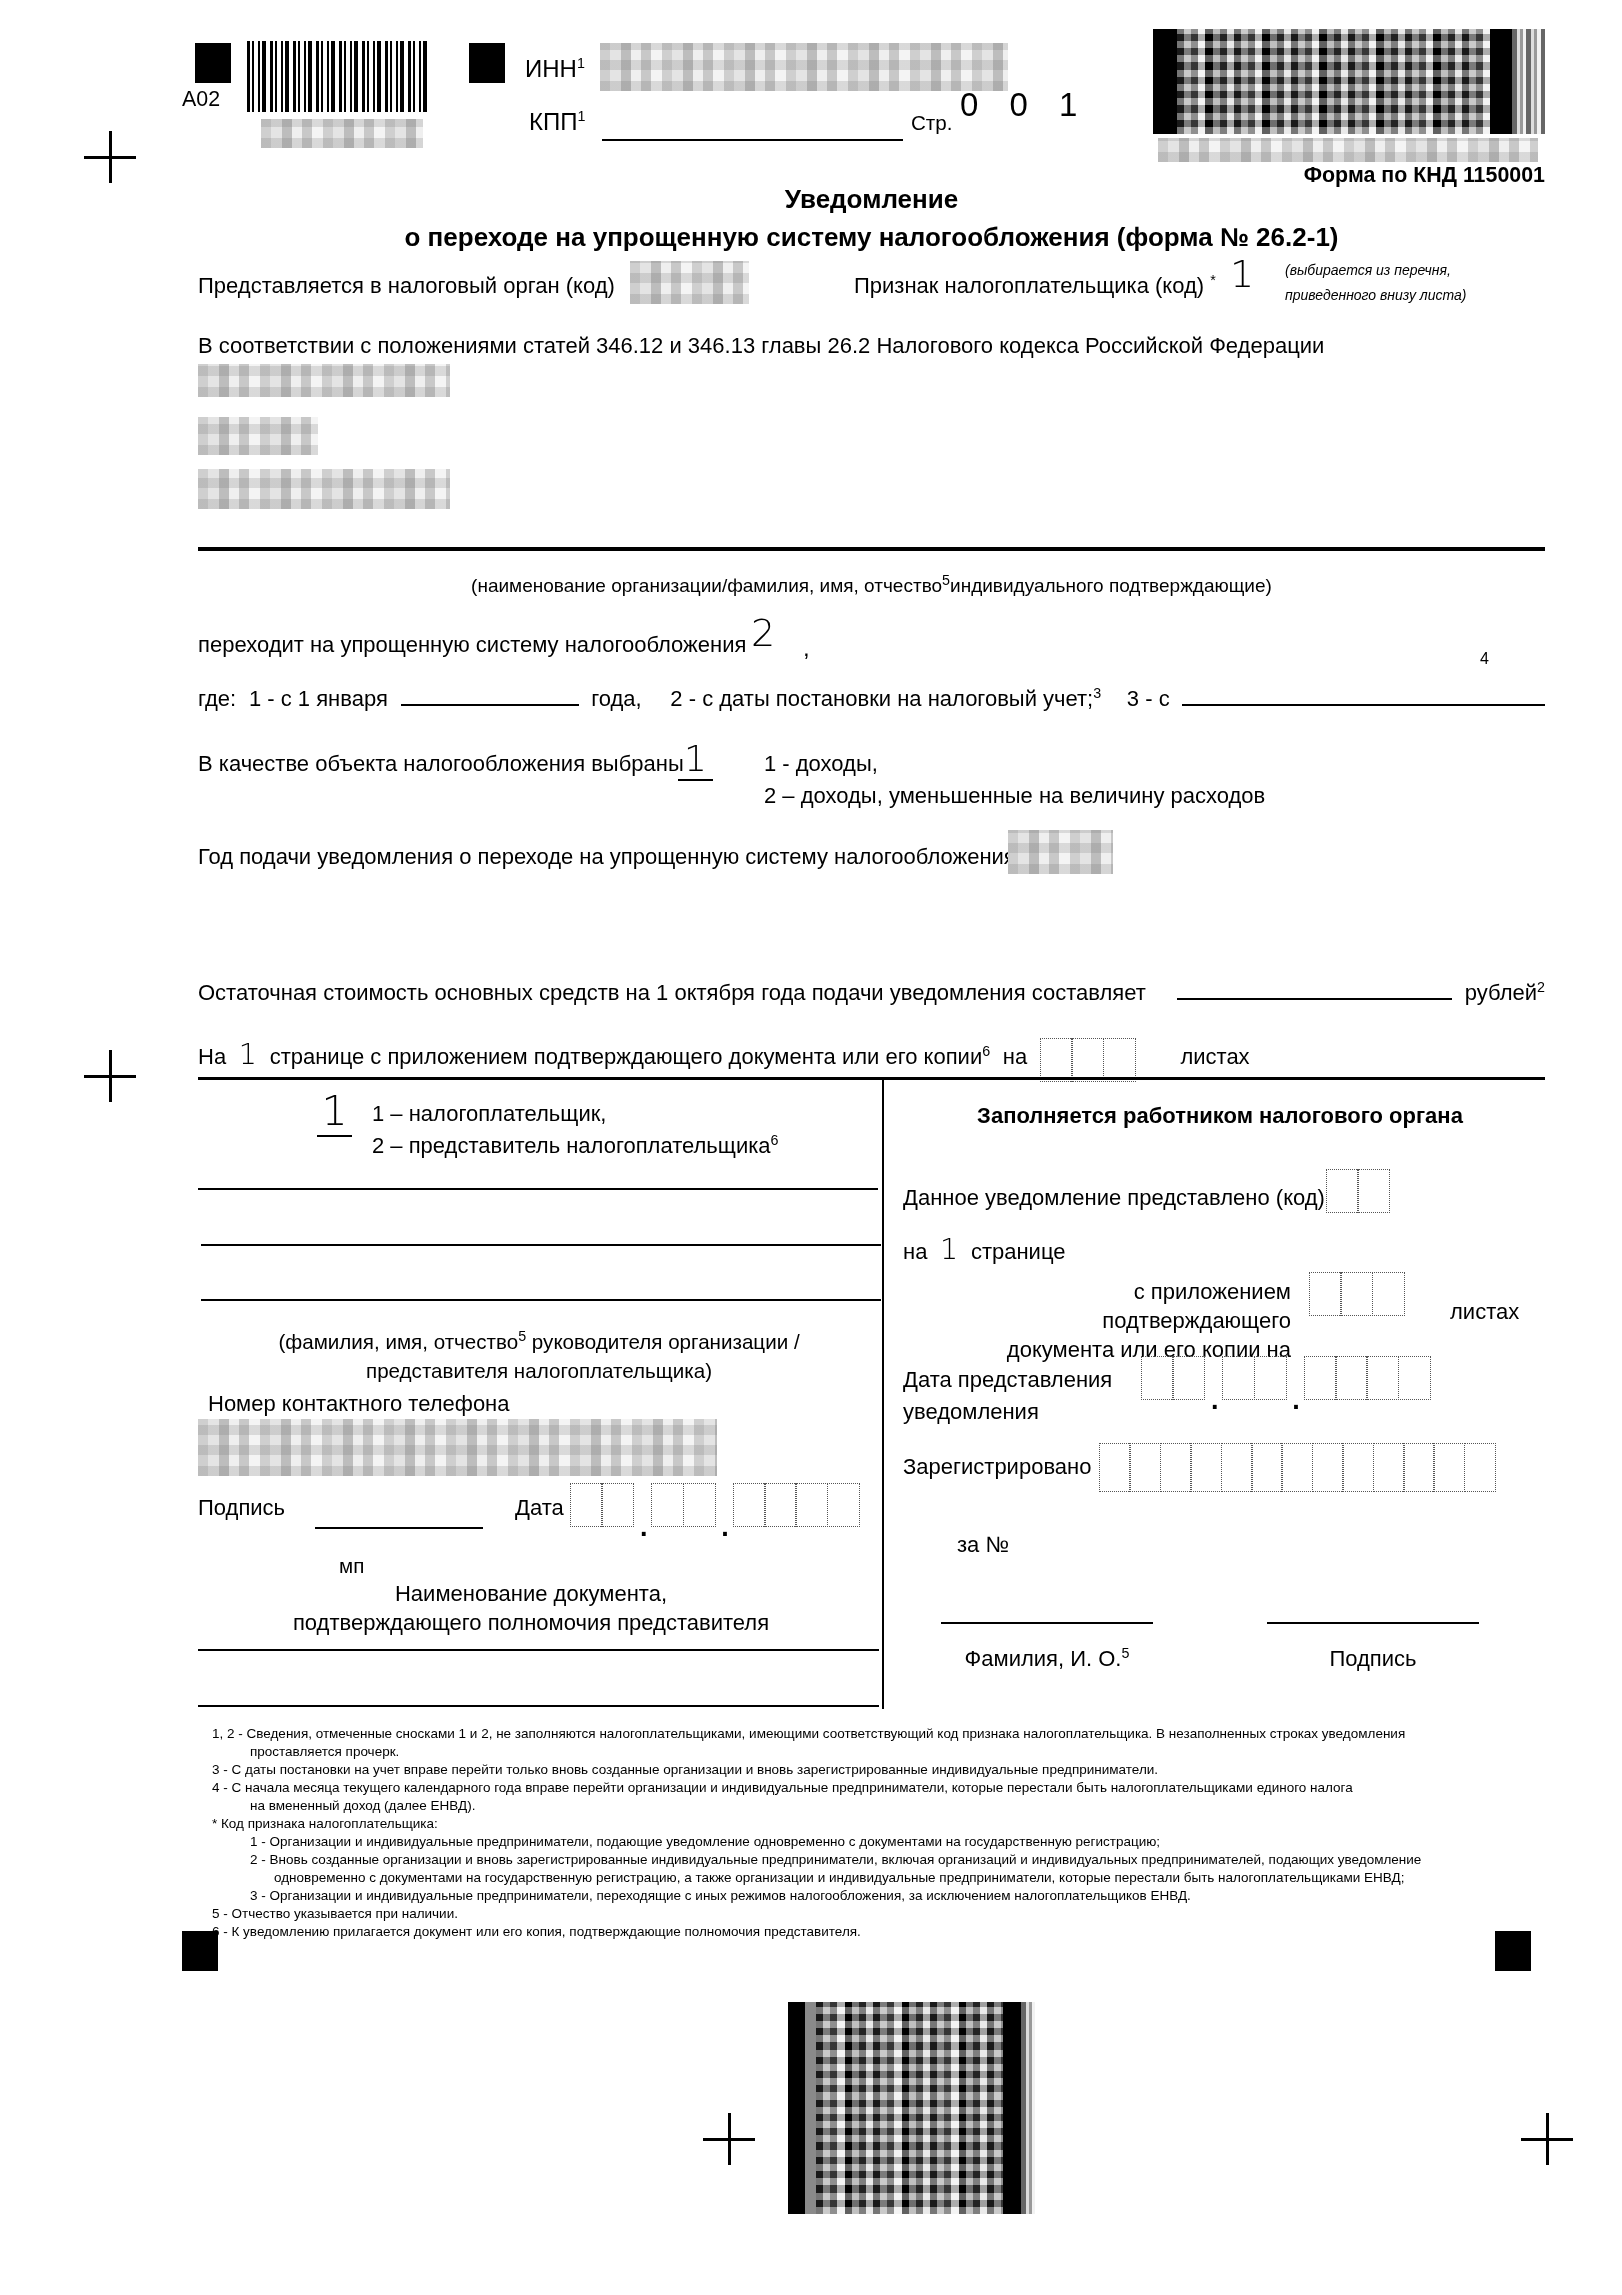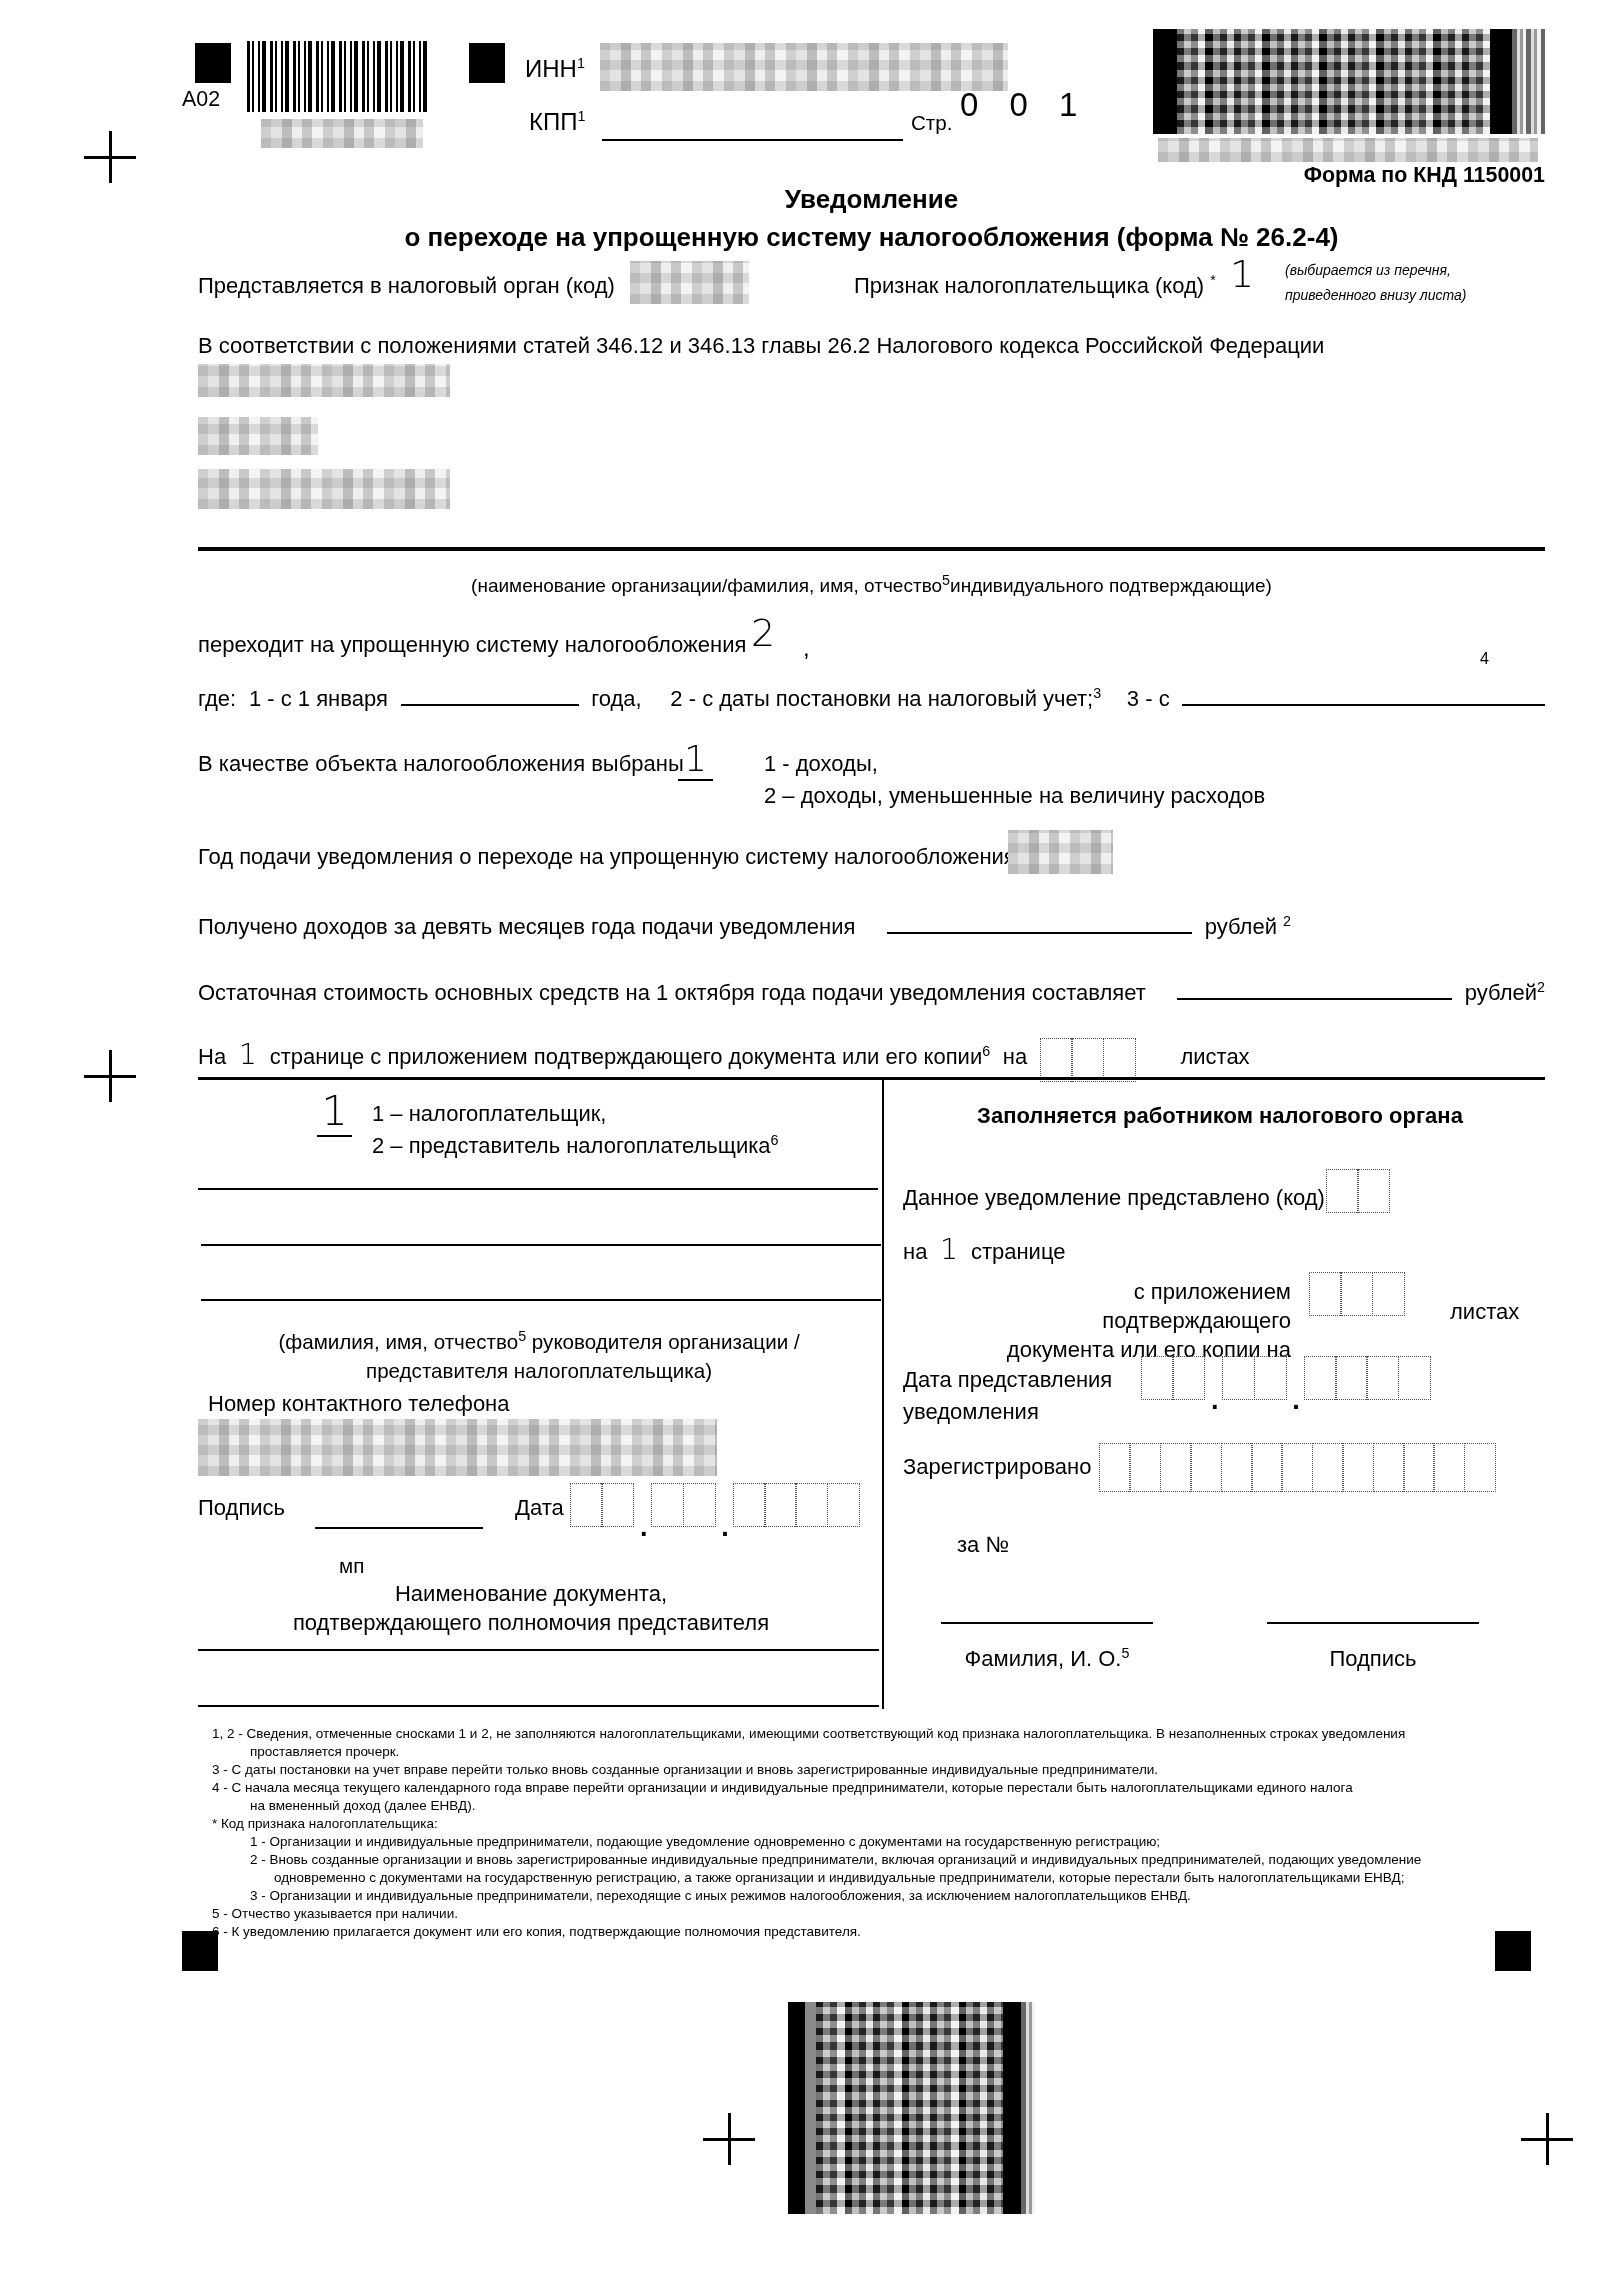--- a/index.html
+++ b/index.html
@@ -73,21 +73,21 @@
   <div class="barflex" style="left:1153px;top:28.5px;width:392px;height:105px;">
     <div style="width:24px;background:#000;"></div>
     <div class="mz" style="flex:1;"></div>
     <div style="width:22px;background:#000;"></div>
     <div class="stripes" style="width:33px;"></div>
   </div>
   <div class="cz" style="left:1158px;top:138px;width:380px;height:24px;"></div>
   <div class="abs t27 bold right" style="left:1228px;top:163px;width:317px;">Форма по КНД 1150001</div>
 
   <div class="abs bold center" style="left:198px;top:184px;width:1347px;font-size:26px;">Уведомление</div>
-  <div class="abs bold center" style="left:198px;top:222px;width:1347px;font-size:26px;">о переходе на упрощенную систему налогообложения (форма № 26.2-4)</div>
+  <div class="abs bold center" style="left:198px;top:222px;width:1347px;font-size:26px;">о переходе на упрощенную систему налогообложения (форма № 26.2-1)</div>
 
   <div class="abs t28" style="left:198px;top:273px;">Представляется в налоговый орган (код)</div>
   <div class="cz" style="left:630px;top:261px;width:119px;height:43px;"></div>
   <div class="abs t28" style="left:854px;top:273px;"><span>Признак налогоплательщика (код)</span> <sup>*</sup></div>
   <div class="abs val" style="left:1230px;top:252px;">1</div>
   <div class="abs t23" style="left:1285px;top:258px;line-height:24.6px;">
     <div>(выбирается из перечня,</div>
     <div>приведенного внизу листа)</div>
   </div>
 
@@ -118,25 +118,20 @@
   </div>
 
   <div class="abs t28" style="left:198px;top:751px;">В качестве объекта налогообложения выбраны</div>
   <div class="abs valsm uline" style="left:678px;top:738px;width:35px;font-size:36px;">1</div>
   <div class="abs t28" style="left:764px;top:751px;">1 - доходы,</div>
   <div class="abs t28" style="left:764px;top:783px;">2 – доходы, уменьшенные на  величину расходов</div>
 
   <div class="abs t28" style="left:198px;top:844px;">Год подачи уведомления о переходе на упрощенную систему налогообложения</div>
   <div class="cz" style="left:1008px;top:830px;width:105px;height:44px;"></div>
 
-  <div class="row" style="left:198px;top:911px;width:1347px;">
-    <span>Получено доходов за девять месяцев года подачи уведомления</span>
-    <span class="fill" style="width:305px;margin-left:19px;"></span>
-    <span><span>рублей</span> <sup>2</sup></span>
-  </div>
 
   <div class="row" style="left:198px;top:977px;width:1347px;">
     <span>Остаточная стоимость основных средств на 1 октября года подачи уведомления составляет</span>
     <span class="fill grow" style="margin-left:19px;"></span>
     <span><span>рублей</span><sup>2</sup></span>
   </div>
 
   <div class="row" style="left:198px;top:1038px;">
     <span>На</span>
     <span class="valsm">1</span>

